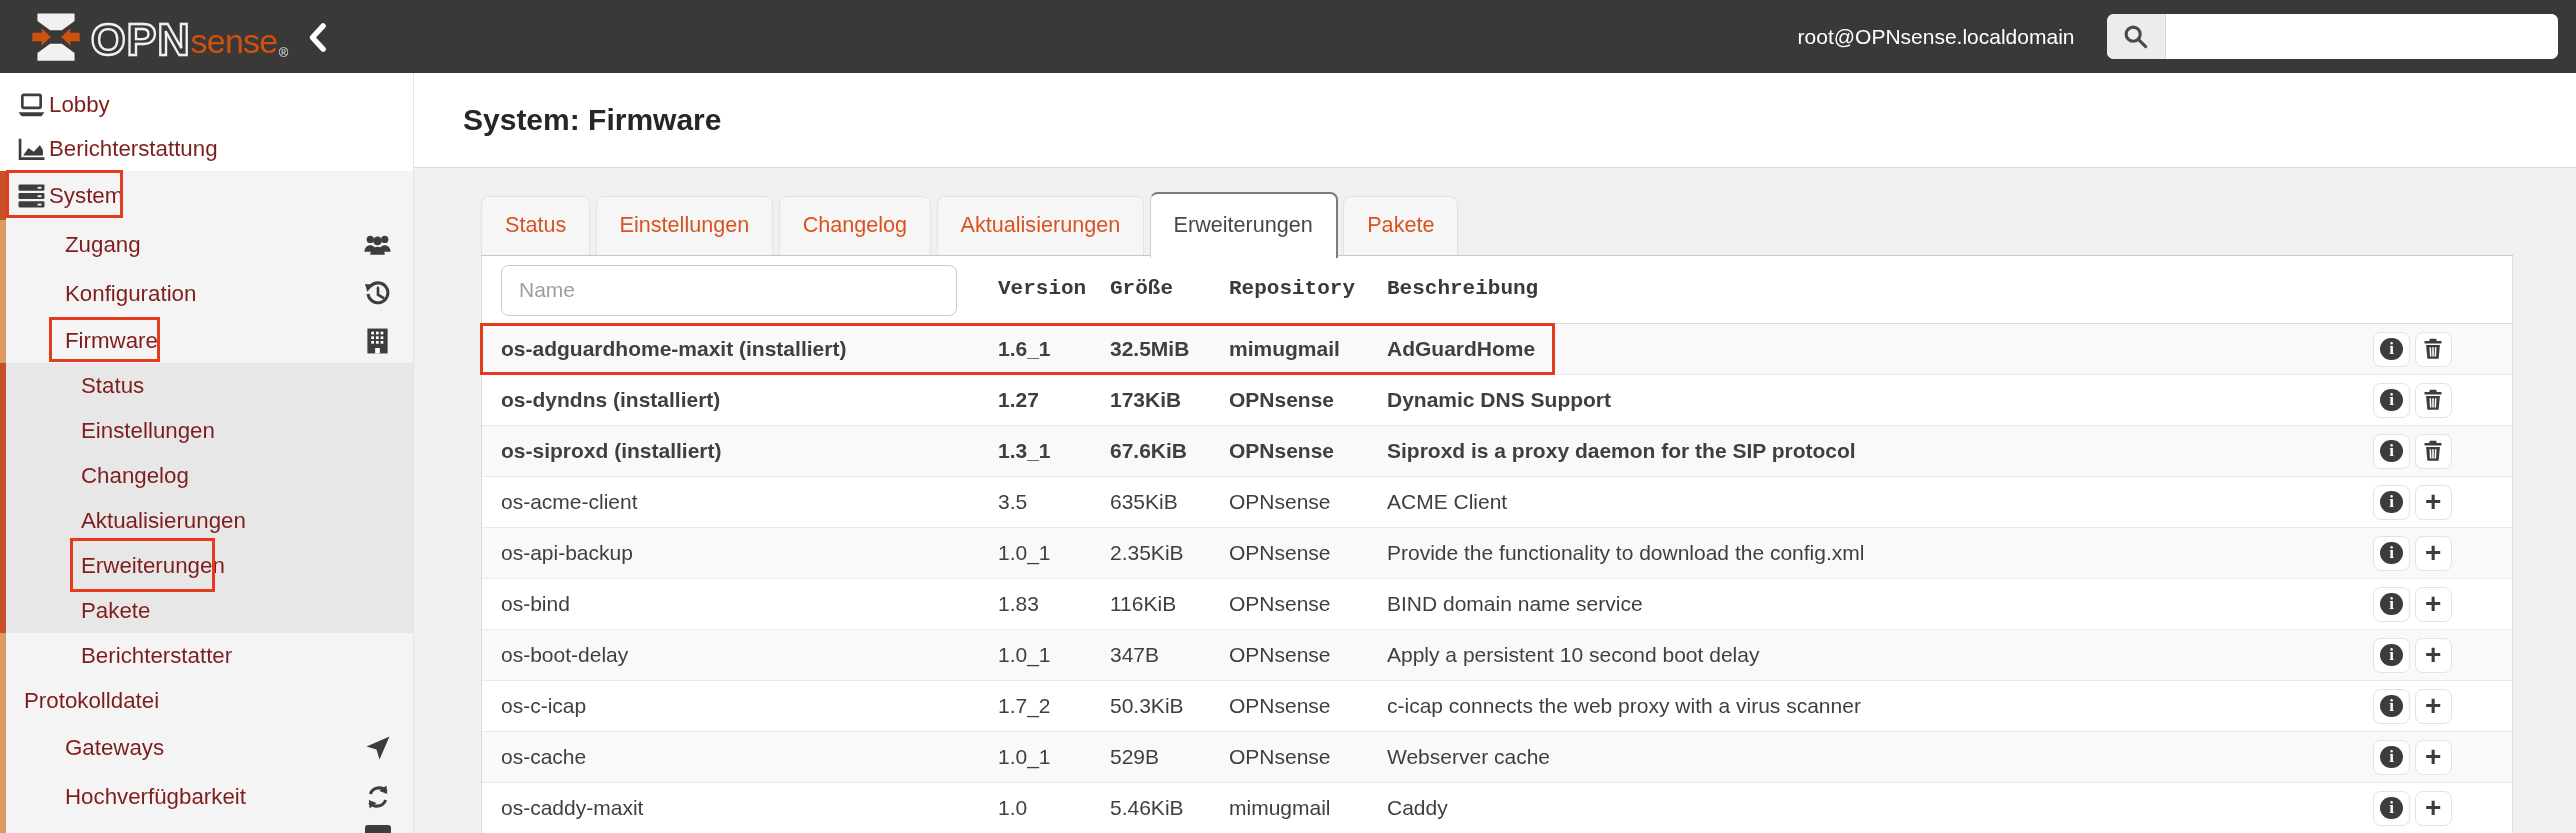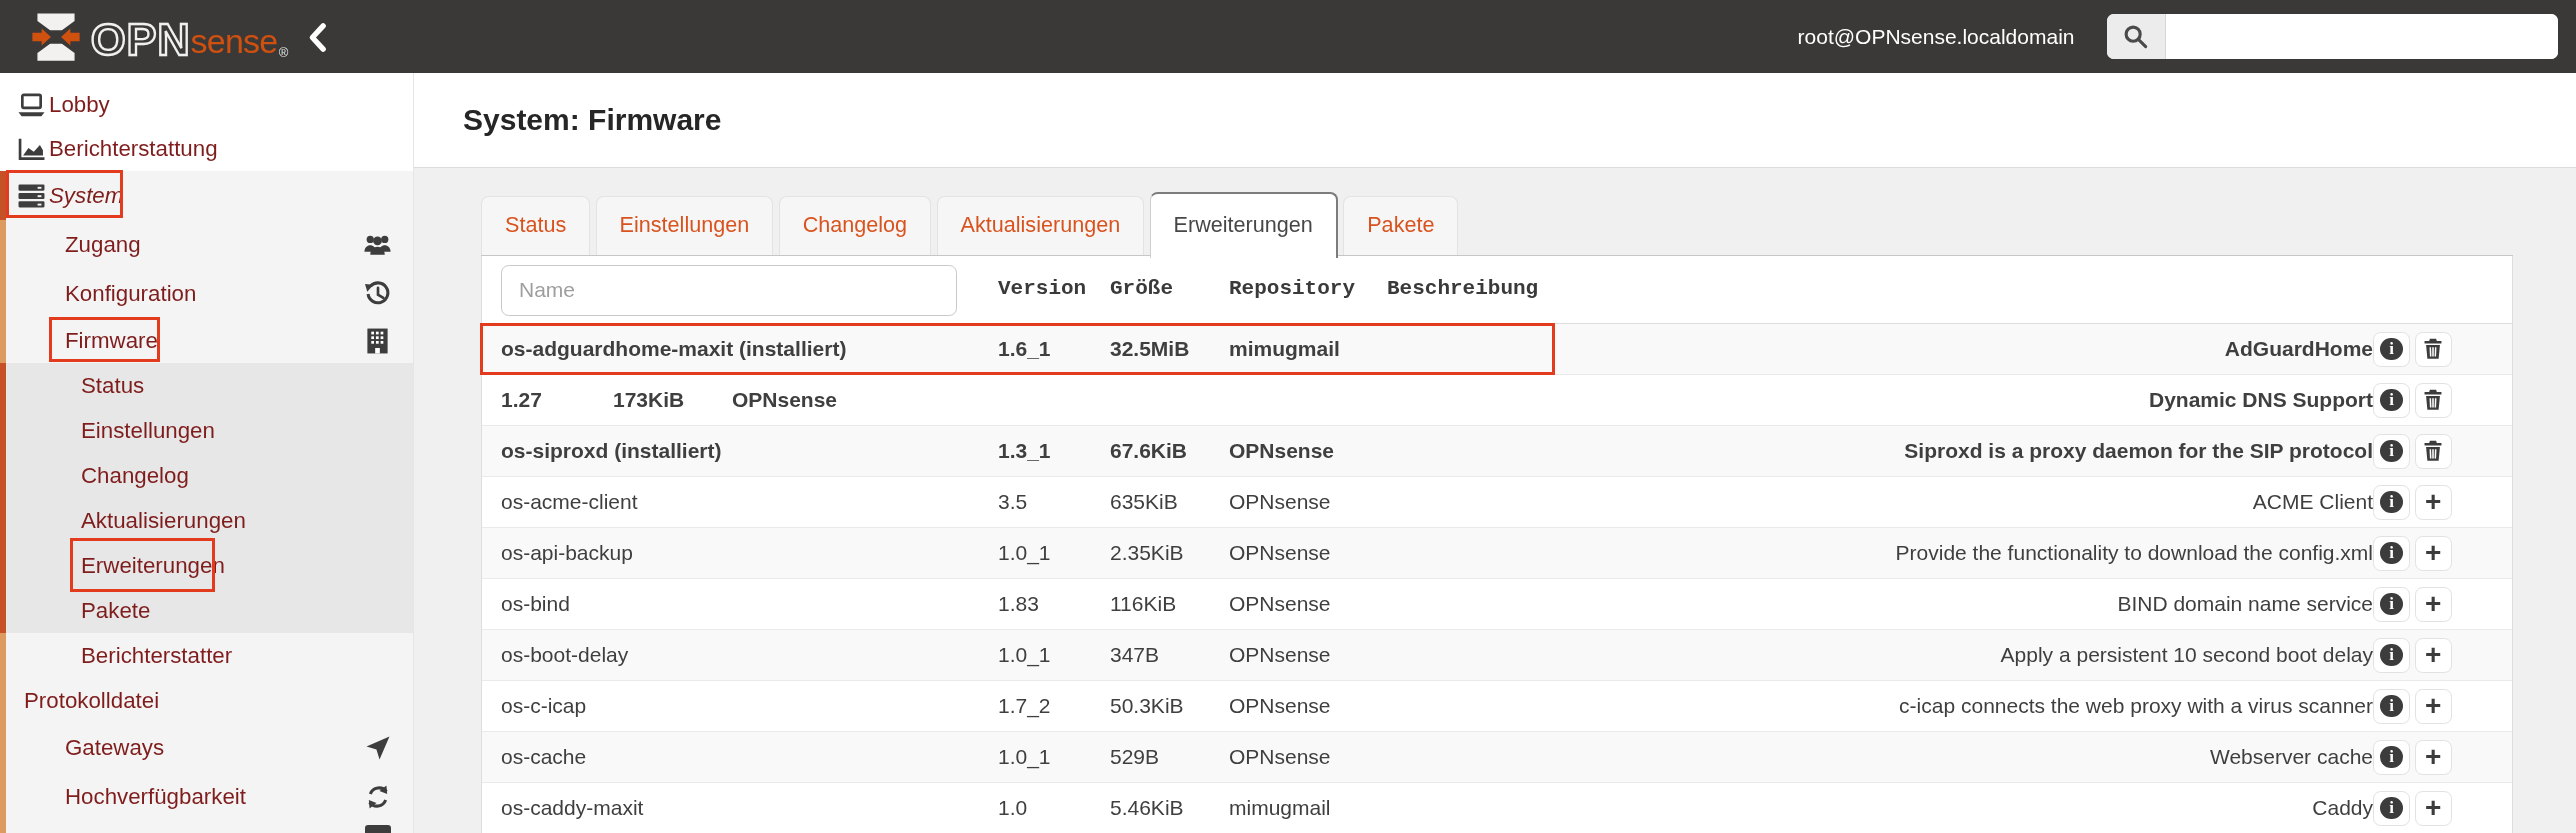--- a/index.html
+++ b/index.html
@@ -70,21 +70,21 @@
     border:1.5px solid #c9c9c9; border-radius:7.7px; font-size:21px; padding:0 17px; color:#444; outline:none;
   }
   .filter-input::placeholder { color:#9e9e9e; }
   .col-head { position:absolute; top:0; line-height:66px; font-size:21px; font-weight:700; color:#3a3a3a;font-family:Liberation Mono, monospace; }
   .h-version { left:516px; } .h-size { left:628px; } .h-repo { left:747px; } .h-desc { left:905px; }
 
   .t-row { display:flex; align-items:center; height:51px; border-bottom:0.8px solid #eaeaea; font-size:21px; color:#3f3f3f; padding-left:19px; background:#fff; }
   .t-row.striped { background:#f9f9f9; }
   .t-row.installed { font-weight:700; }
   .c-name { width:497px; } .c-version { width:112px; } .c-size { width:119px; } .c-repo { width:158px; }
-  .c-desc { flex:1;text-align:right; } 
+  .c-desc { flex:1; } 
   .c-actions { width:139px; display:flex; gap:4.6px; align-items:center; }
   .act-btn { width:37px; height:35px; background:#ffffff; border:1.5px solid #e2e2e2; border-radius:7.7px; display:flex; align-items:center; justify-content:center; cursor:pointer; }
   .i-circle { width:22.3px; height:22.3px; border-radius:50%; background:#3c3c3c; color:#fff; font-size:17px; font-weight:700; display:flex; align-items:center; justify-content:center; font-family:"Liberation Serif", serif; }
   .plus-glyph { font-size:28px; font-weight:700; color:#3c3c3c; line-height:28px; }
 
   
   .annotation-box { position:absolute; border:3.9px solid #e23b1e; z-index:60; pointer-events:none; }
   .ann-system        { left:6.2px;   top:170px; width:117px;  height:48px; }
   .ann-firmware      { left:49px;  top:317px; width:111px;  height:45px; }
   .ann-erweiterungen { left:70px;  top:538px; width:145px;  height:54px; }
@@ -140,21 +140,21 @@
       </div>
       <div class="menu-item lv1 bg-white" style="height: 44px;">
         <span class="icon-left">
           <svg width="29" height="25" viewBox="0 0 38 32">
             <path d="M4 2 v26 h32" stroke="#3d3d3d" stroke-width="3.5" fill="none"></path>
             <path d="M8 24 l7-10 7 5 8-9 4 7 v7 z" fill="#3d3d3d"></path>
           </svg>
         </span>
         <span class="label">Berichterstattung</span>
       </div>
-      <div class="menu-item lv1 bg-section stripe-dark" style="height: 49px; font-style: italic;">
+      <div class="menu-item lv1 bg-section stripe-dark" style="height: 49px;">
         <span class="icon-left">
           <svg width="29" height="26" viewBox="0 0 38 34">
             <g fill="#3d3d3d">
               <rect x="2" y="2" width="34" height="8" rx="1.5"></rect>
               <rect x="2" y="13" width="34" height="8" rx="1.5"></rect>
               <rect x="2" y="24" width="34" height="8" rx="1.5"></rect>
             </g>
             <g fill="#f4f4f4">
               <rect x="27" y="5" width="5" height="2.5"></rect>
               <rect x="27" y="16" width="5" height="2.5"></rect>
@@ -301,20 +301,21 @@
                   <line x1="9.5" y1="12" x2="10" y2="24"></line>
                   <line x1="13" y1="12" x2="13" y2="24"></line>
                   <line x1="16.5" y1="12" x2="16" y2="24"></line>
                 </g>
               </svg>
             </span>
           </div>
         </div>
       </div>
       <div class="t-row installed">
+        <div class="c-name">os-dyndns (installiert)</div>
         <div class="c-version">1.27</div>
         <div class="c-size">173KiB</div>
         <div class="c-repo">OPNsense</div>
         <div class="c-desc">Dynamic DNS Support</div>
         <div class="c-actions">
           <div class="act-btn">
             <span class="i-circle">i</span>
           </div>
           <div class="act-btn">
             <span>

